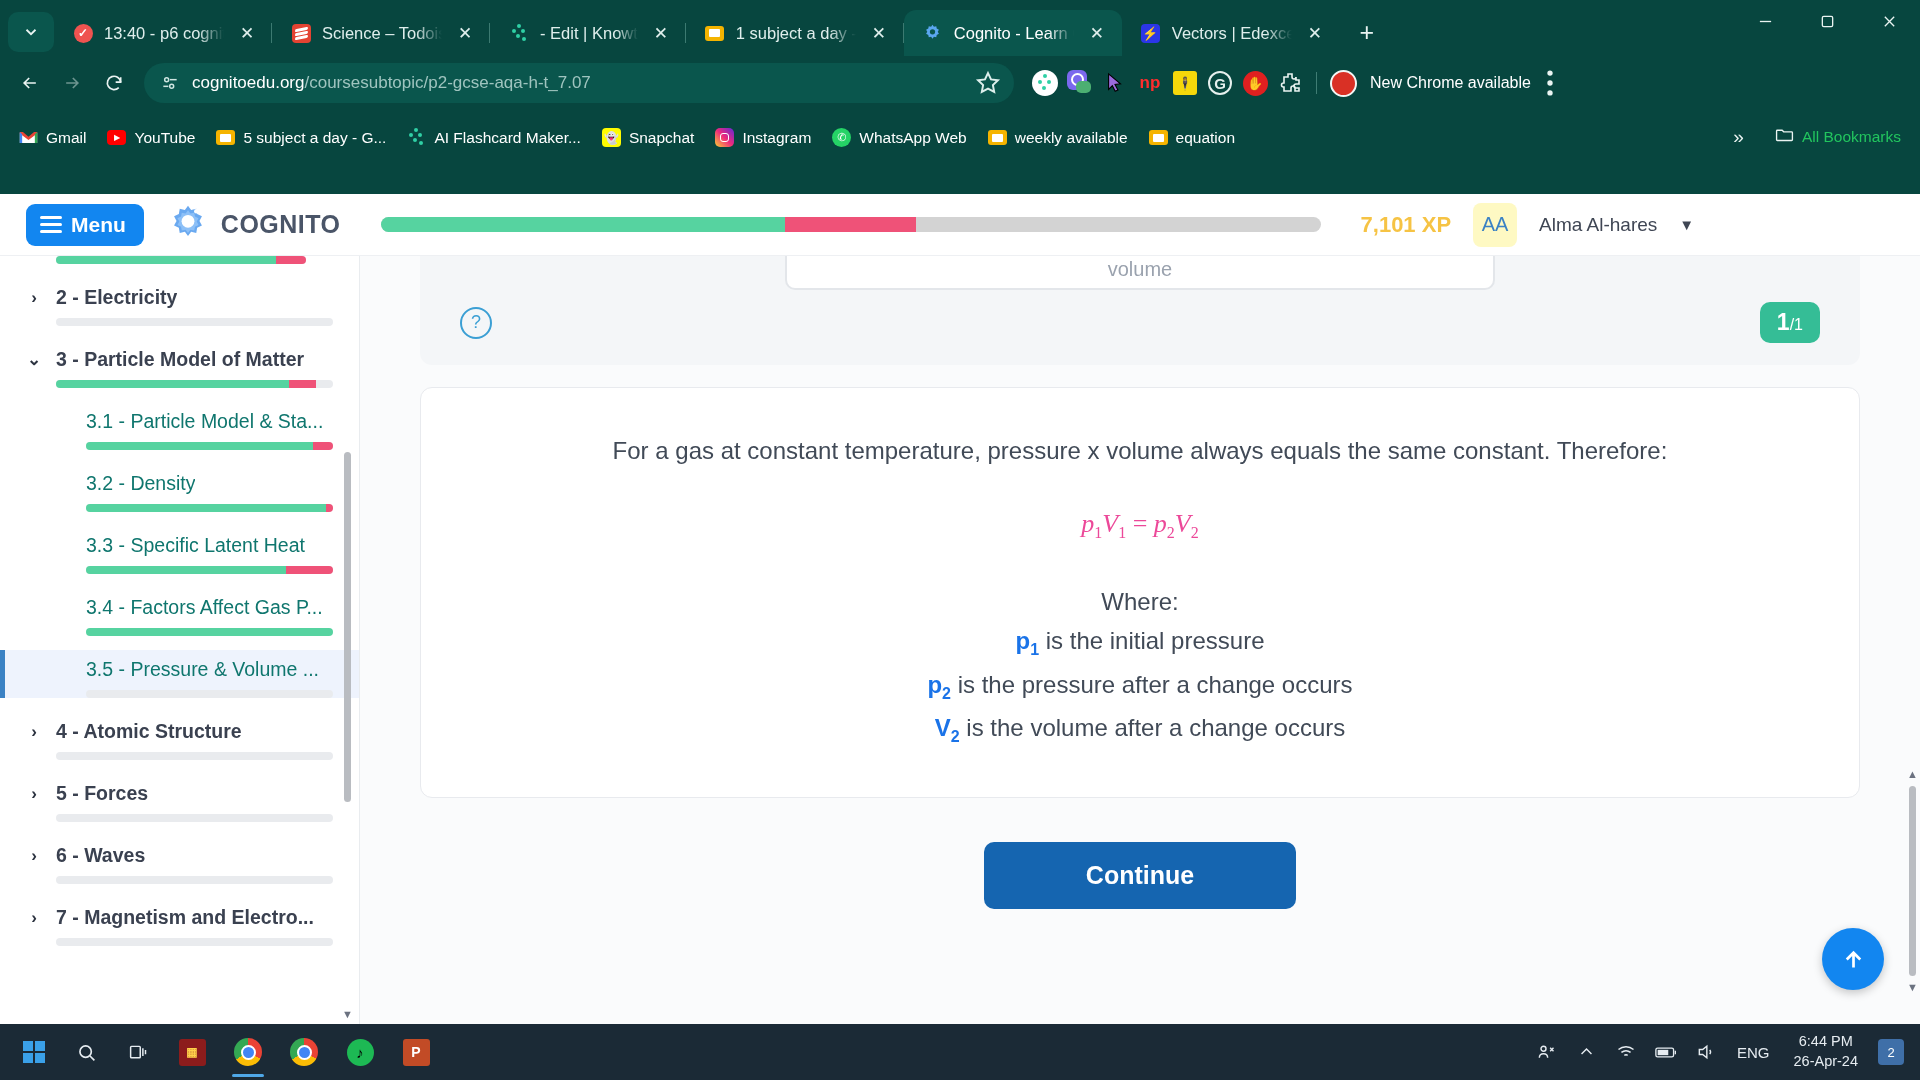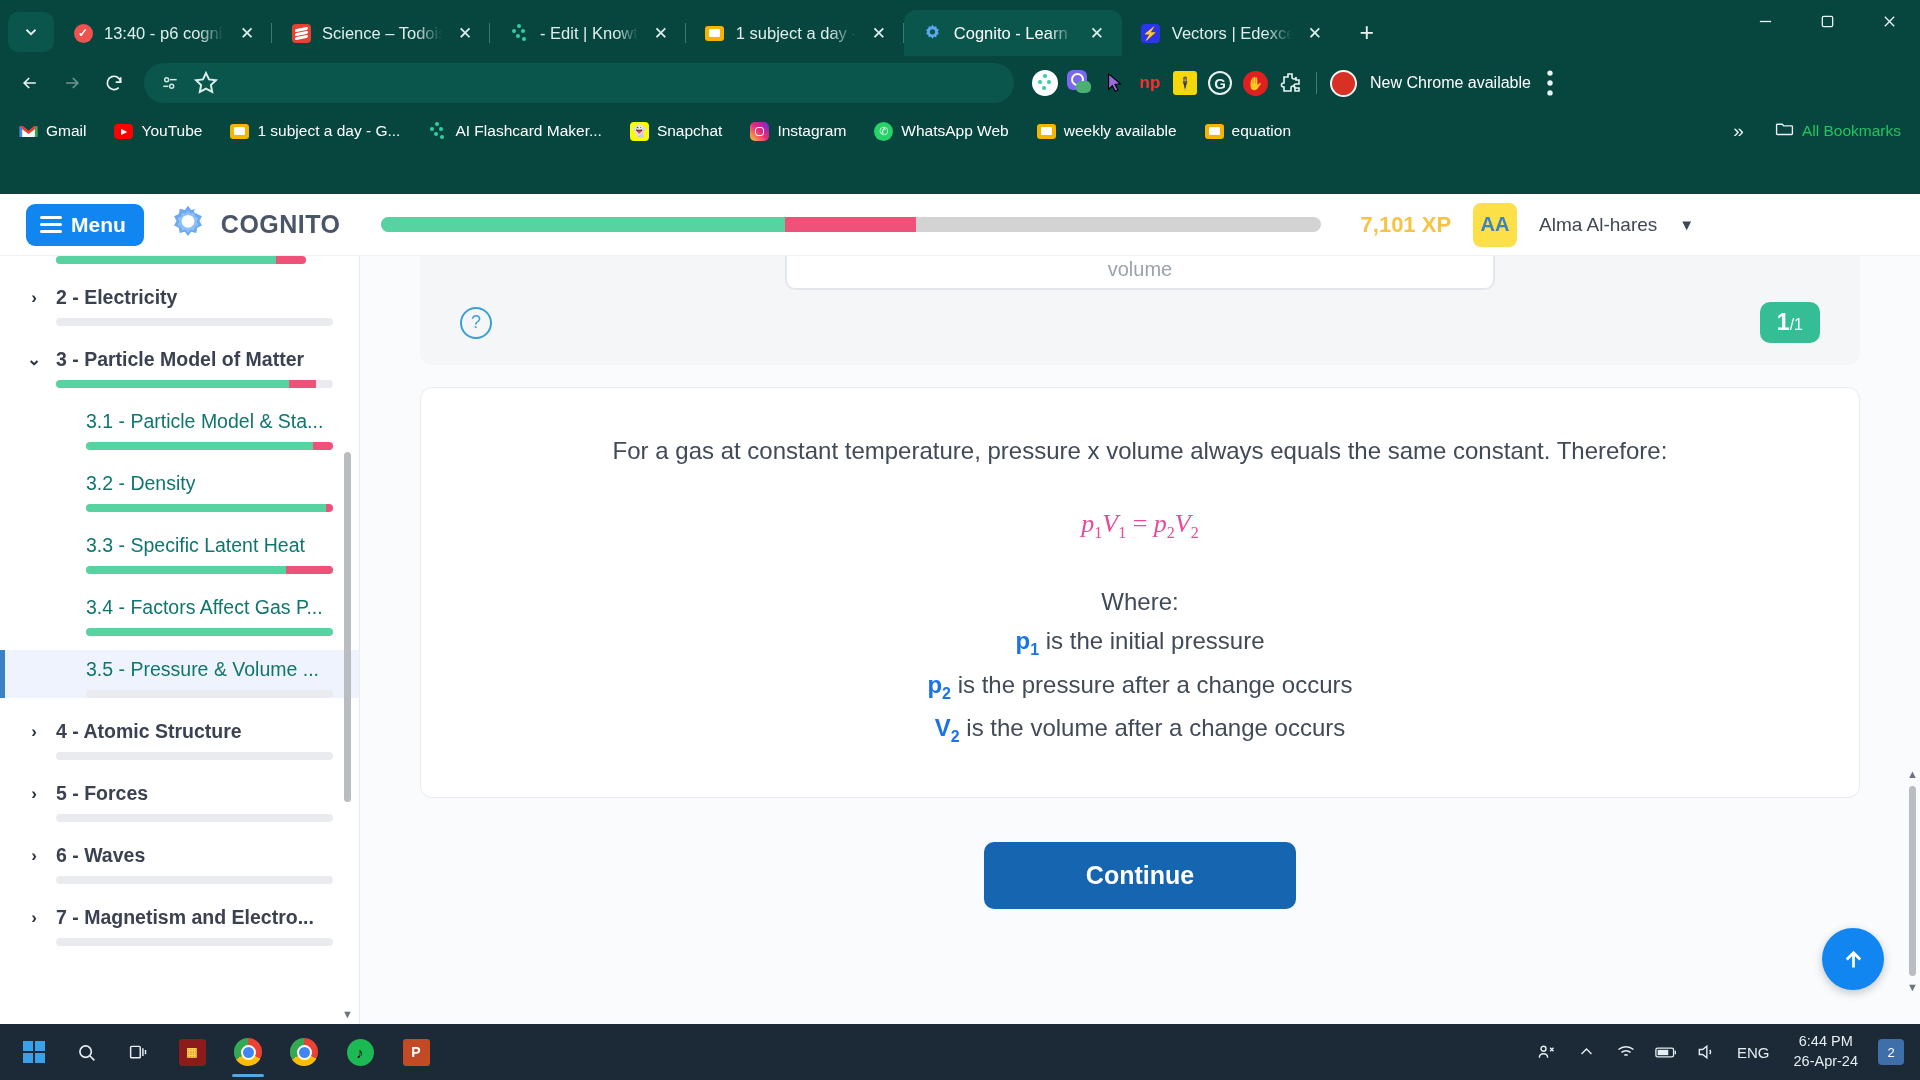--- a/index.html
+++ b/index.html
@@ -82,21 +82,21 @@
   .omni-url b { color:#ffffff; font-weight:400; }
   .star { width:28px;height:28px;flex:none;display:flex;align-items:center;justify-content:center;color:#dceeeb;cursor:pointer; }
   .ext-row { display:flex; align-items:center; gap:5px; padding-left:6px; }
   .ext { width:30px;height:30px;display:flex;align-items:center;justify-content:center;cursor:pointer;flex:none; }
   .ext-sep { width:1px;height:22px;background:#3f7d74;margin:0 6px; }
   .profile-av { width:27px;height:27px;border-radius:50%;background:#d93025;border:2px solid #f3f6f5; }
   .newchrome { color:#ffffff;font-size:16px;margin-left:10px;white-space:nowrap;cursor:pointer; }
   .kebab { width:34px;height:34px;display:flex;align-items:center;justify-content:center;color:#eaf4f2;cursor:pointer;flex:none; }
 
   
-  .bookmarks { height:42px; display:flex; align-items:center; padding:0 10px; gap:10px; }
+  .bookmarks { height:42px; display:flex; align-items:flex-end; padding:0 10px; gap:3px; }
   .bm { display:flex;align-items:center;gap:8px;padding:5px 9px;border-radius:6px;color:#ffffff;font-size:15.5px;white-space:nowrap;cursor:pointer;flex:none; }
   .bm .ico { width:19px;height:19px;flex:none;display:flex;align-items:center;justify-content:center; }
   .bm-overflow { margin-left:auto;display:flex;align-items:center;gap:14px; }
   .chev2 { color:#eaf4f2;font-size:19px;padding:4px 8px;cursor:pointer; }
   .allbm { display:flex;align-items:center;gap:8px;color:#22c55e;font-size:15.5px;padding:5px 9px;border-radius:6px;cursor:pointer; }
 
   
   .viewport { position:absolute; top:194px; left:0; width:1920px; height:830px; background:#fff; overflow:hidden; }
 
   .appheader {
@@ -112,21 +112,21 @@
   .burger i { height:3px;background:#fff;border-radius:2px;display:block;width:100%; }
   .logo-wrap { display:flex;align-items:center;gap:11px;flex:none;cursor:pointer; }
   .logo-txt { font-size:25px; font-weight:bold; color:#4a5568; letter-spacing:.5px; }
   .hdr-progress {
     flex:1; max-width:940px; height:15px; background:#d3d3d3; border-radius:8px;
     overflow:hidden; display:flex; margin:0 18px;
   }
   .hp-green { background:#56d3a0; height:100%; }
   .hp-pink { background:#ef5278; height:100%; }
   .xp { color:#f6c344; font-size:22px; font-weight:bold; flex:none; }
-  .avatar-sq { width:44px;height:44px;border-radius:8px;background:#fde047;color:#3b82c4;display:flex;align-items:center;justify-content:center;font-size:20px;font-weight:bold;flex:none;cursor:pointer; }
+  .avatar-sq { width:44px;height:44px;border-radius:8px;background:#fef9c3;color:#3b82c4;display:flex;align-items:center;justify-content:center;font-size:20px;font-weight:normal;flex:none;cursor:pointer; }
   .username { font-size:19px;color:#3f4654;flex:none; }
   .uchev { color:#3f4654;font-size:15px;flex:none;cursor:pointer; }
 
   .body-split { display:flex; height:768px; }
 
   
   .sidebar { width:360px; background:#fff; position:relative; border-right:1px solid #e9ecef; overflow:hidden; }
   .sb-scroll { padding:0 0 30px 0; }
   .sb-item { padding:8px 26px 0 26px; position:relative; cursor:pointer; }
   .sb-item.selected { background:#eef3fd; border-left:5px solid #3b82c4; padding-left:21px; }
@@ -341,20 +341,21 @@
 
     <div class="omnibox">
       <span class="omni-icon">
         <svg viewBox="0 0 24 24" fill="none" stroke="currentColor" stroke-width="1.8">
           <circle cx="8" cy="8" r="2.4"></circle>
             <path d="M12 8h8"></path>
             <circle cx="14" cy="16" r="2.4"></circle>
             <path d="M4 16h6"></path>
         </svg>
       </span>
+      <span class="omni-url"><b>cognitoedu.org</b><span>/coursesubtopic/p2-gcse-aqa-h-t_7.07</span></span>
       <span class="star">
         <svg viewBox="0 0 24 24" fill="none" stroke="currentColor" stroke-width="1.7">
             <path d="M12 3.5l2.6 5.4 5.9.8-4.3 4.1 1.1 5.8L12 16.9 6.7 19.6l1.1-5.8L3.5 9.7l5.9-.8z"></path>
           </svg>
       </span>
     </div>
 
     <div class="ext-row">
       <div class="ext">
         <span style="width:26px;height:26px;border-radius:50%;background:#fff;position:relative;display:block">
@@ -426,21 +427,21 @@
         <span style="width:21px;height:15px;background:#ff0000;border-radius:4px;display:flex;align-items:center;justify-content:center;color:#fff;font-size:8px">▶</span>
       </span>
       <span>YouTube</span>
     </div>
     <div class="bm">
       <span class="ico">
           <span class="fav-yellow">
             <i></i>
           </span>
         </span>
-      <span>1 subject a day - G...</span>
+      <span>5 subject a day - G...</span>
     </div>
     <div class="bm">
       <span class="ico">
         <span class="fav-knowt">
           <span style="left:7px;top:0"></span>
             <span style="left:2px;top:5px"></span>
             <span style="left:11px;top:5px"></span>
           <span style="left:6px;top:10px"></span>
             <span style="left:12px;top:13px"></span>
         </span>

